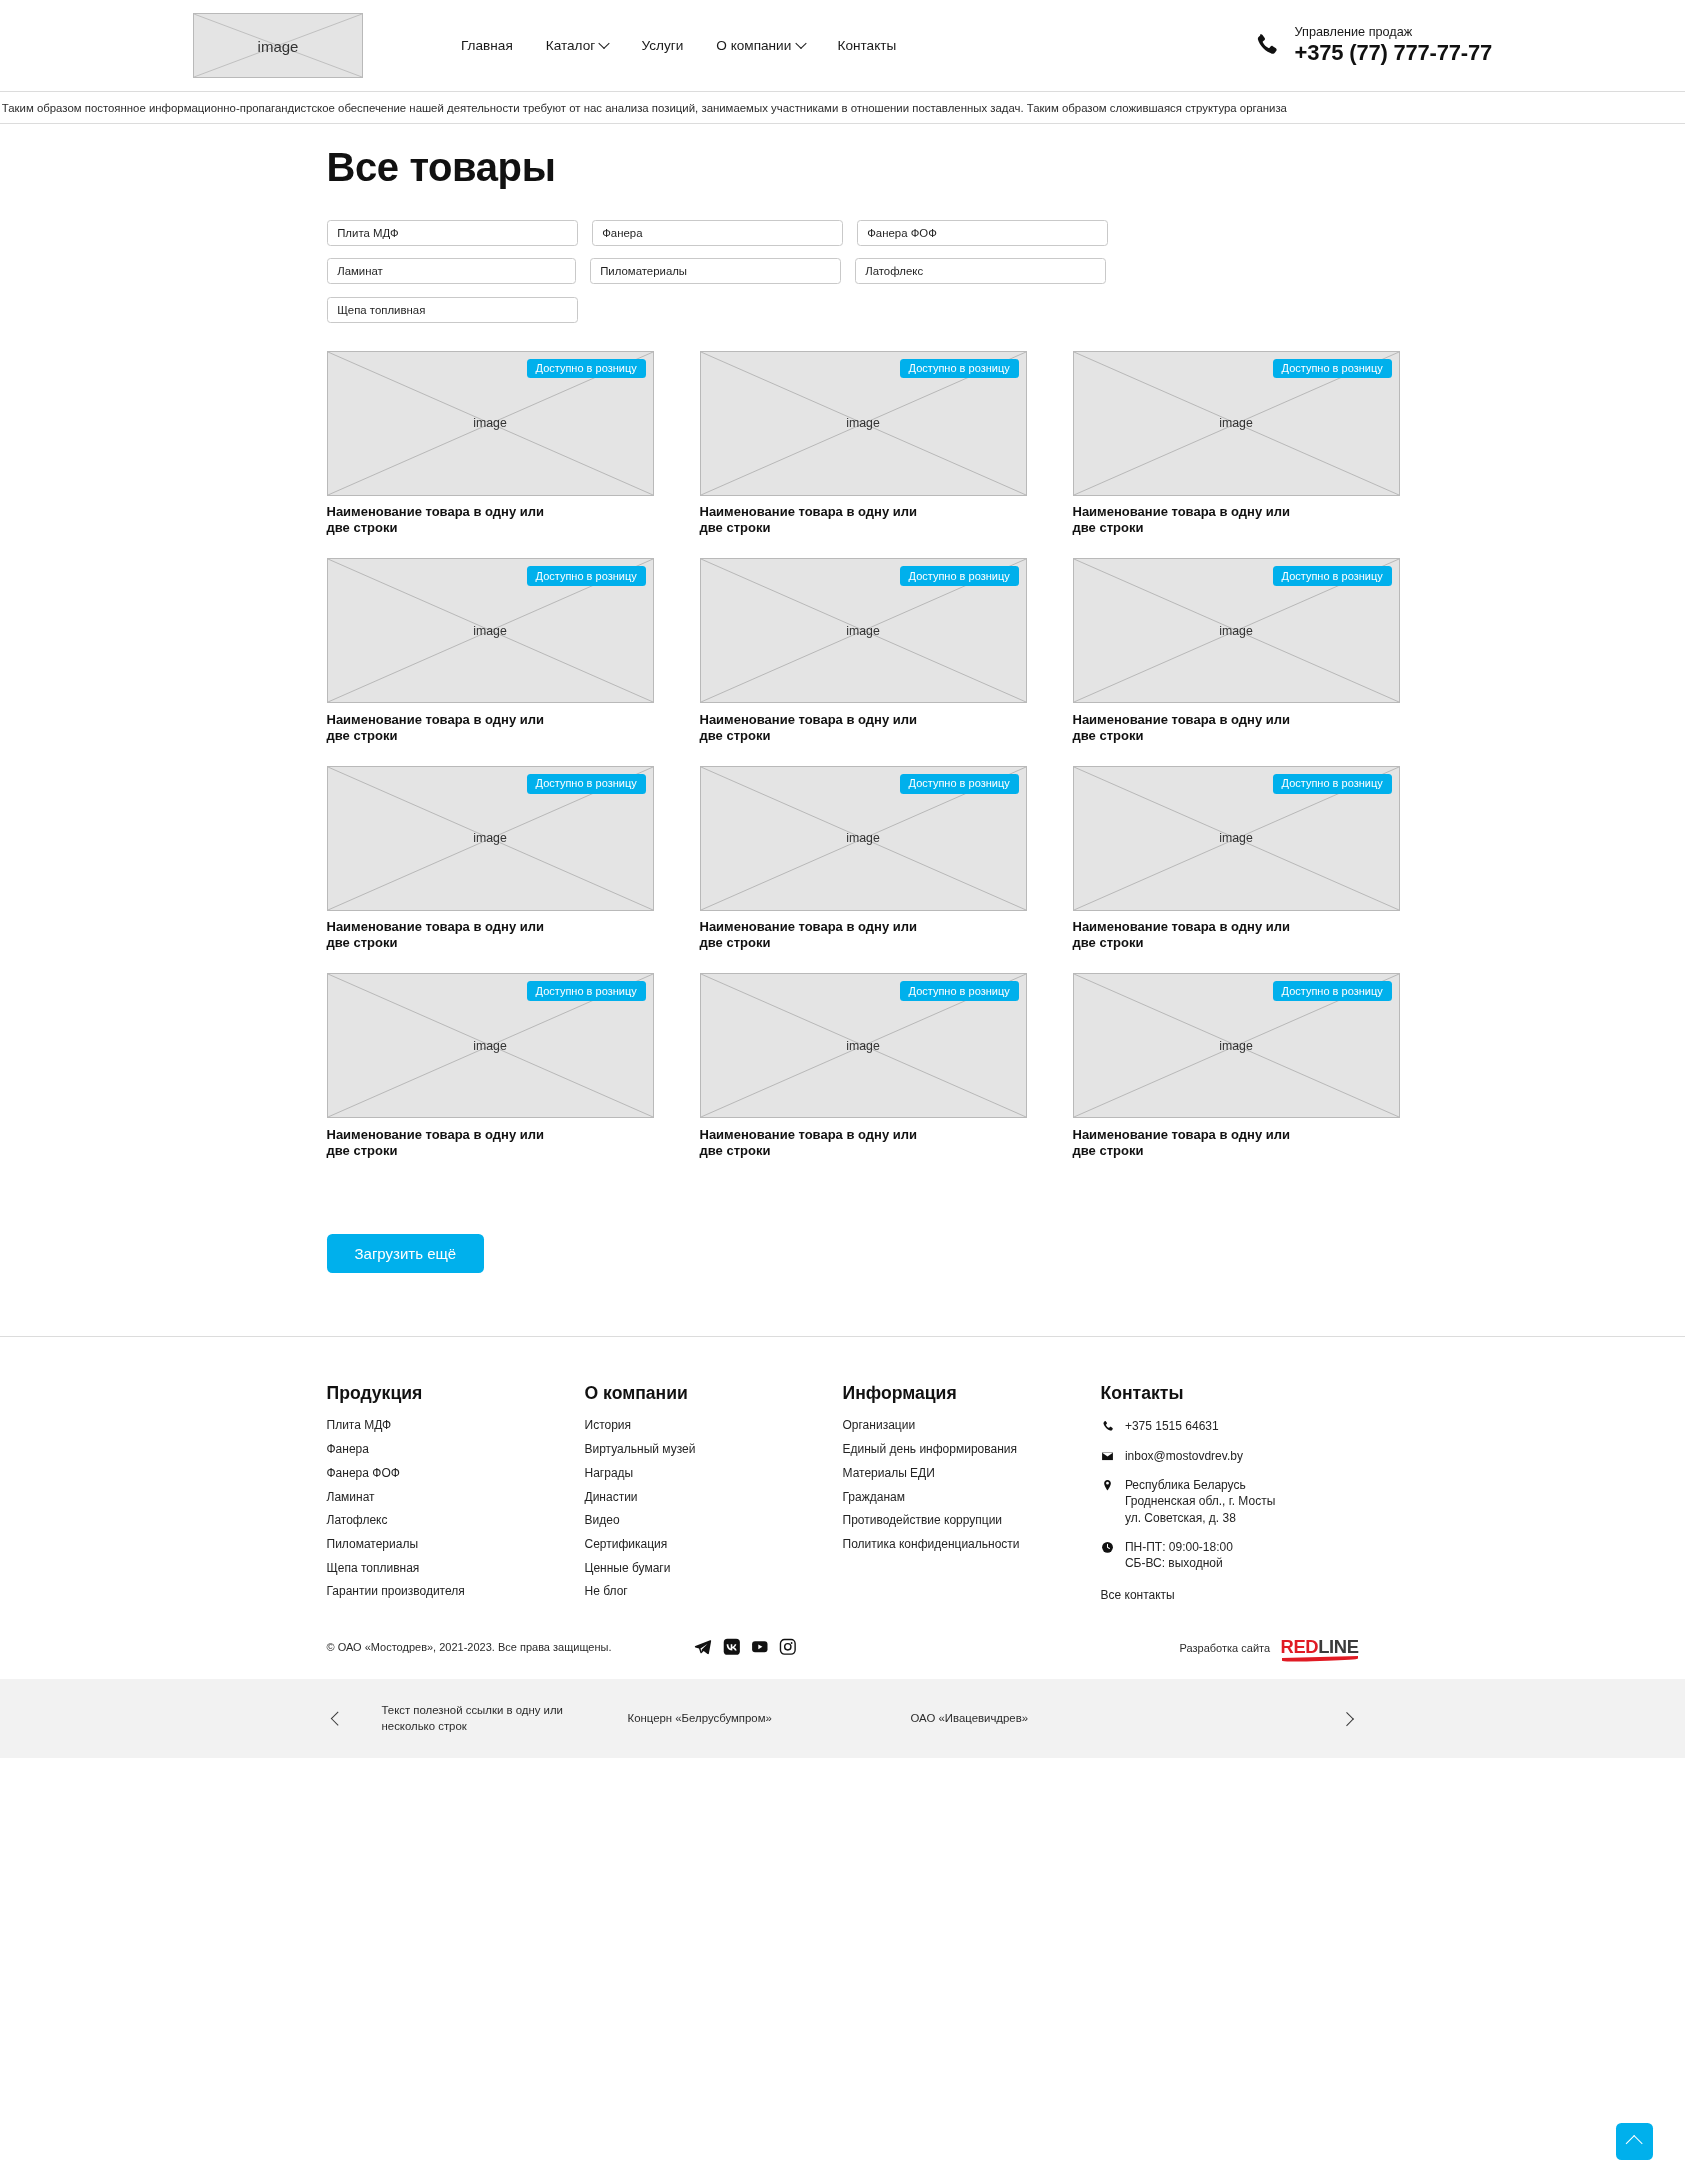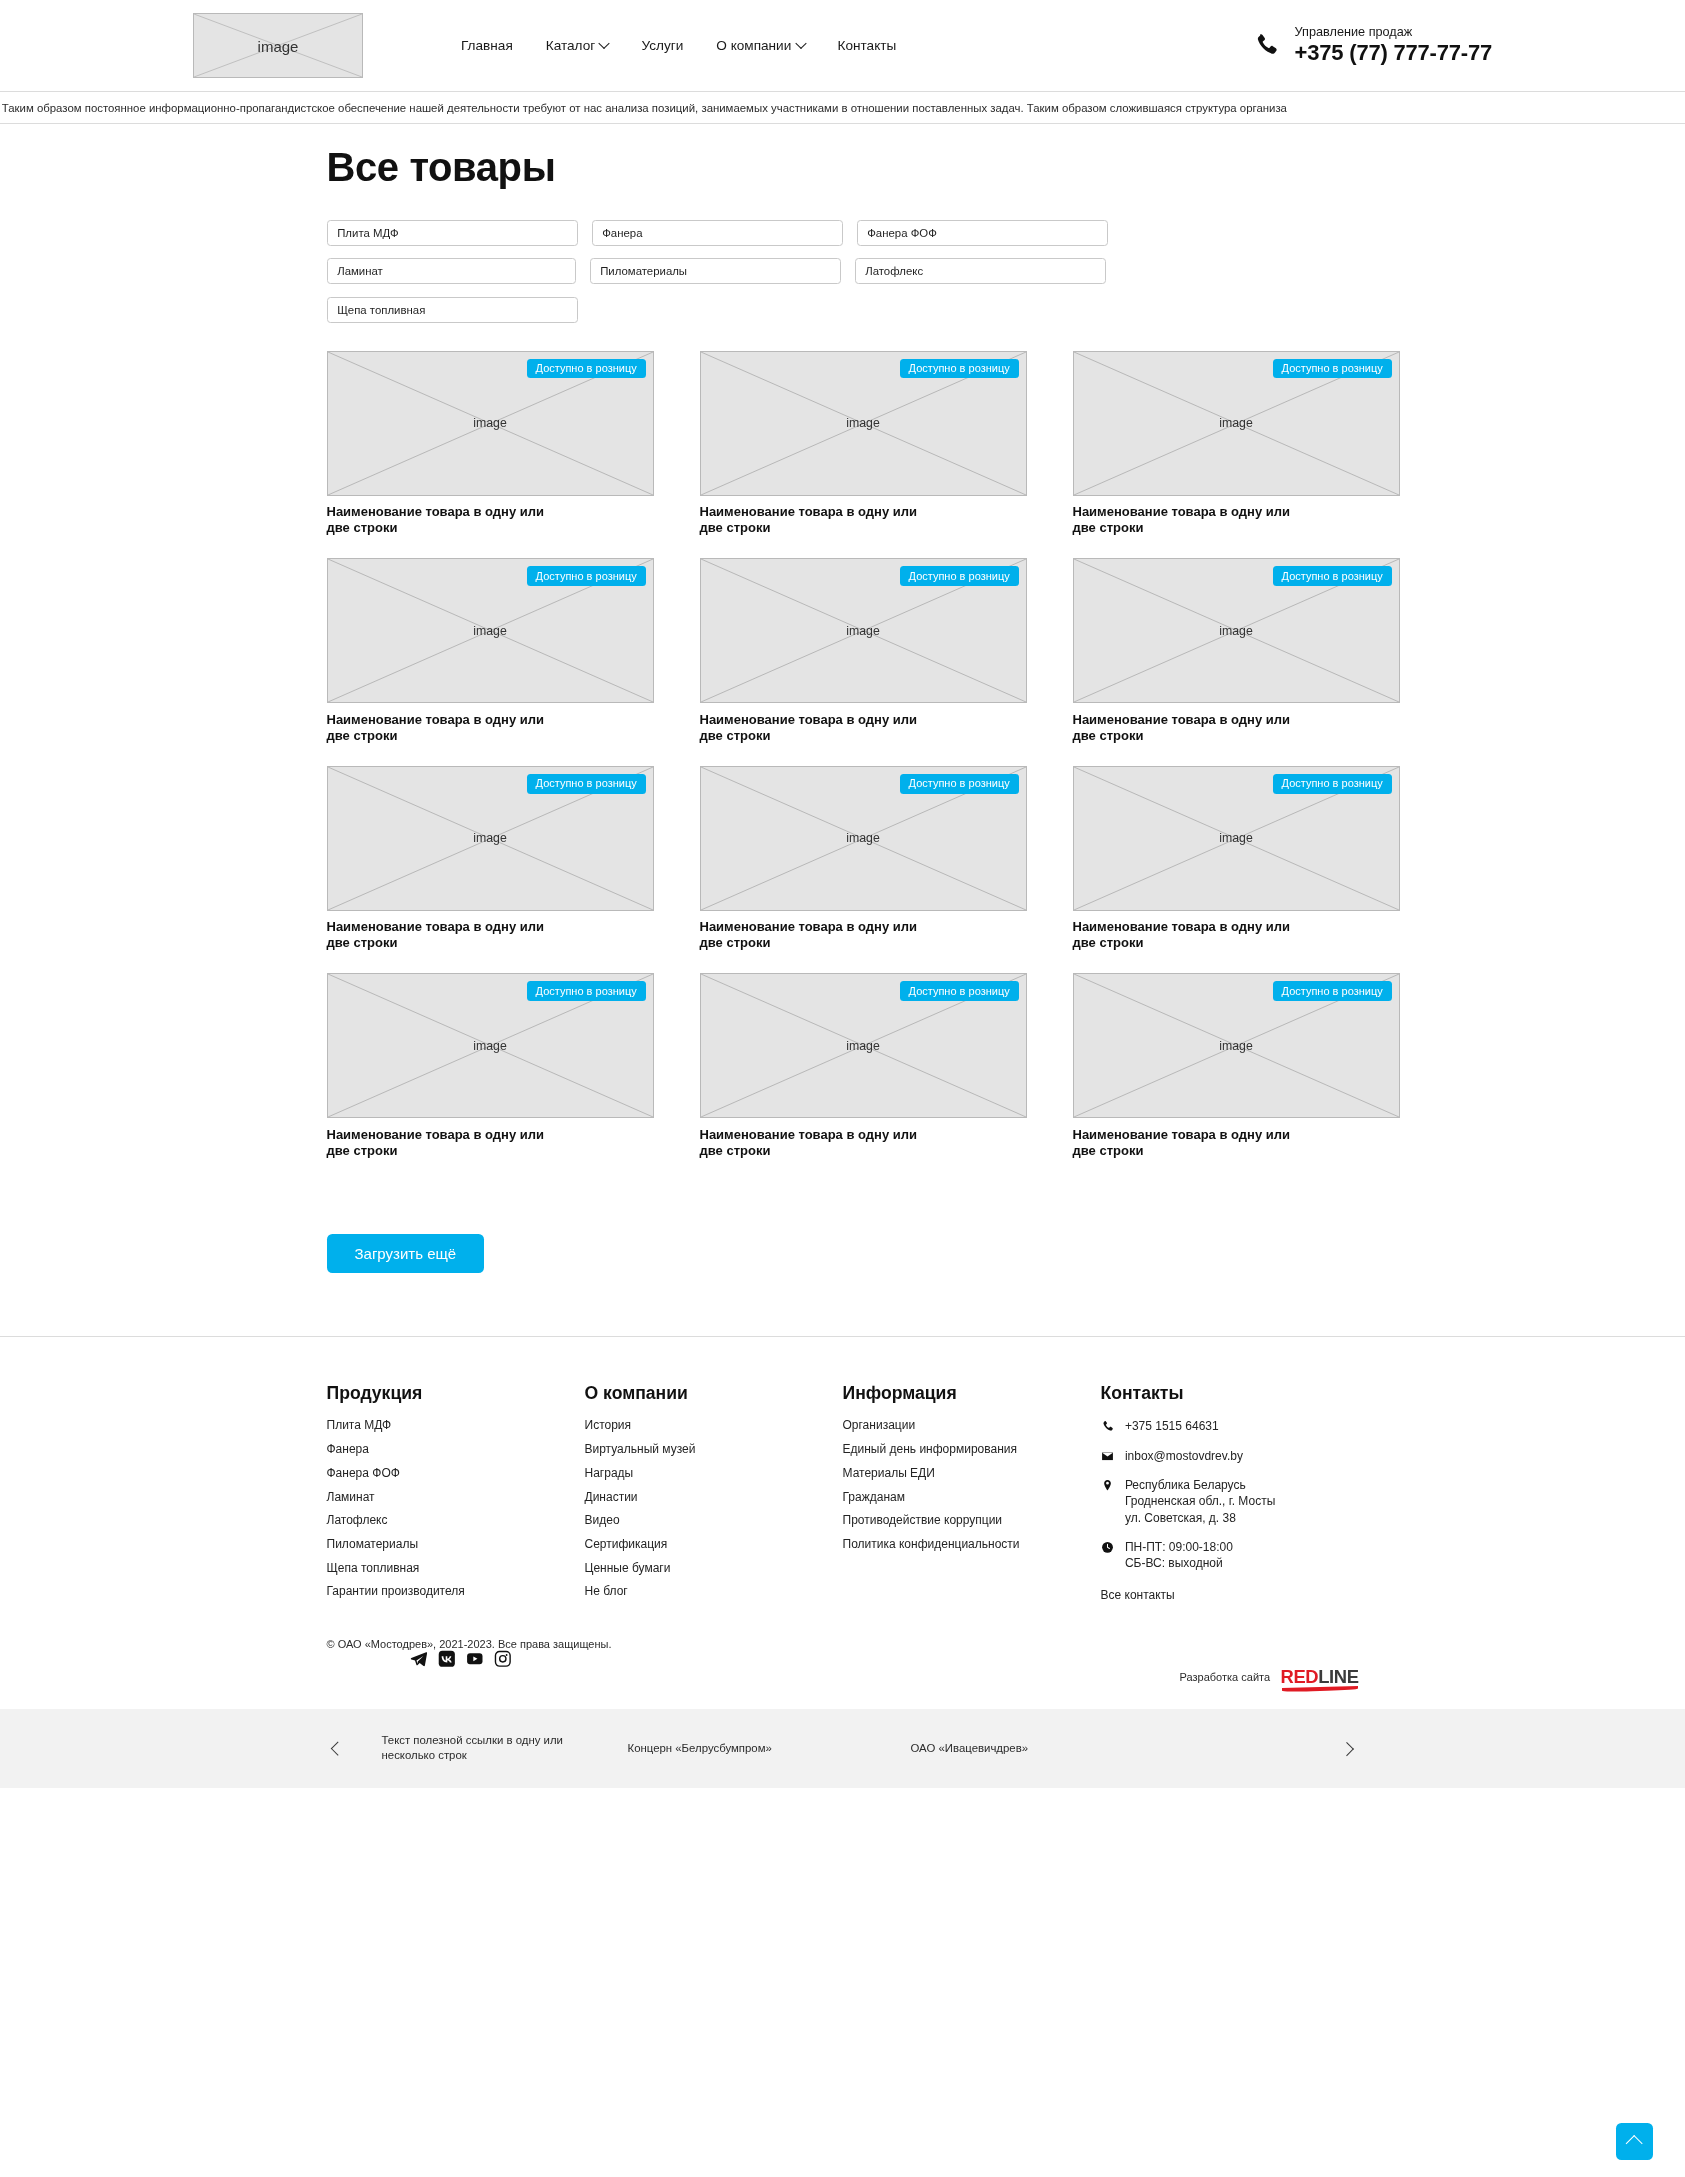--- a/index.html
+++ b/index.html
@@ -225,24 +225,23 @@
     color: #242424;
     line-height: 1.36;
   }
   .contact-row .cico { width: 13px; flex: none; padding-top: 1.8px; }
   .all-contacts {
     font-size: 12px; color: #242424; cursor: pointer; margin-top: 3.5px; display: inline-block;
   }
 
   .footer-bottom {
     display: flex;
-    align-items: flex-start;
+    align-items: center;
     margin-top: 30px;
     padding-bottom: 23px;
-    flex-direction: column;
   }
   .copyright { font-size: 11px; color: #2b2b2b; }
   .socials { display: flex; gap: 10.5px; margin-left: 83px; }
   .soc { width: 17.6px; height: 17.6px; cursor: pointer; }
   .dev { margin-left: auto; display: flex; align-items: flex-end; gap: 10.5px; }
   .dev-label { font-size: 11px; color: #2b2b2b; padding-bottom: 2.6px; }
   .redline { position: relative; line-height: 1; }
   .redline .rl-text { font-size: 18.4px; font-weight: bold; letter-spacing: -0.4px; }
   .redline .rl-red { color: #e01b24; }
   .redline .rl-dark { color: #3b3b3b; }

